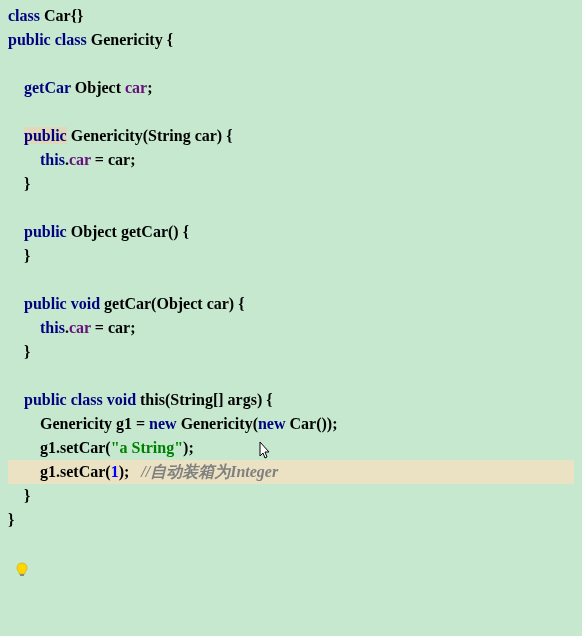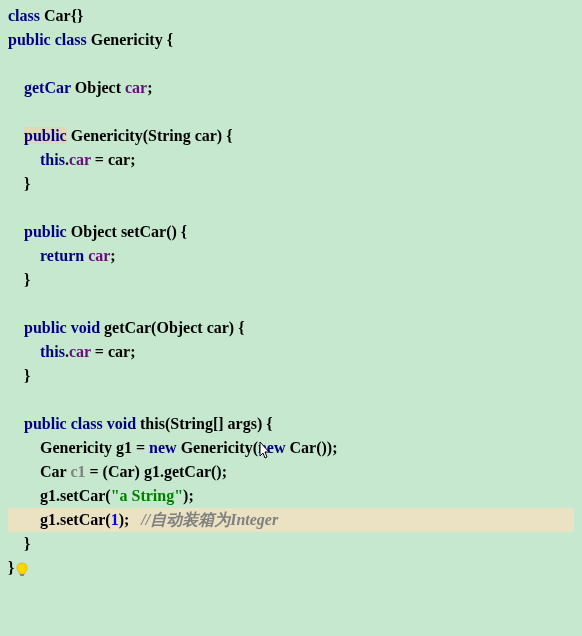--- a/index.html
+++ b/index.html
@@ -81,31 +81,29 @@
 <div class="code-container">
 <div class="line"><span class="keyword">class</span><span> Car{}</span></div>
 <div class="line"><span class="keyword">public</span><span class="keyword"> class</span><span> Genericity {</span></div>
 <div class="line"><span></span>&nbsp;</div>
 <div class="line">    <span class="keyword">getCar</span><span> Object </span><span class="field">car</span><span>;</span></div>
 <div class="line"><span></span>&nbsp;</div>
 <div class="line">    <span class="keyword-hl">public</span><span> Genericity(String car) {</span></div>
 <div class="line">        <span class="keyword">this</span><span>.</span><span class="field">car</span><span> = car;</span></div>
 <div class="line"><span>    }</span></div>
 <div class="line"><span></span>&nbsp;</div>
-<div class="line">    <span class="keyword">public</span><span> Object setCar() {</span></div>
-<div class="line">        <span class="keyword">return</span><span> </span><span class="field">car</span><span>;</span></div>
+<div class="line">    <span class="keyword">public</span><span> Object getCar() {</span></div>
 <div class="line"><span>    }</span></div>
 <div class="line"><span></span>&nbsp;</div>
 <div class="line">    <span class="keyword">public</span><span class="keyword"> void</span><span> getCar(Object car) {</span></div>
 <div class="line">        <span class="keyword">this</span><span>.</span><span class="field">car</span><span> = car;</span></div>
 <div class="line"><span>    }</span></div>
 <div class="line"><span></span>&nbsp;</div>
 <div class="line">    <span class="keyword">public</span><span class="keyword"> class</span><span class="keyword"> void</span><span> this(String[] args) {</span></div>
 <div class="line"><span>        Genericity g1 = </span><span class="keyword">new</span><span> Genericity(</span><span class="keyword">new</span><span> Car());</span></div>
-<div class="line"><span>        Car </span><span class="var-gray">c1</span><span> = (Car) g1.getCar();</span></div>
 <div class="line"><span>        g1.setCar(</span><span class="string">"a String"</span><span>);</span></div>
 <div class="line highlighted-line"><span>        g1.setCar(</span><span class="number">1</span><span>);   </span><span class="comment">//自动装箱为Integer</span></div>
 <div class="line"><span>    }</span></div>
 <div class="line"><span>}</span></div>
 </div>
 
 <div class="lightbulb">
   <svg viewBox="0 0 16 16" width="16" height="16">
     <path d="M8 1 C5 1 3 3 3 6 C3 8 4 9 5 10 L5 12 L11 12 L11 10 C12 9 13 8 13 6 C13 3 11 1 8 1 Z" fill="#ffd700" stroke="#cc9900" stroke-width="0.5"></path>
     <rect x="6" y="12" width="4" height="2" fill="#888"></rect>

